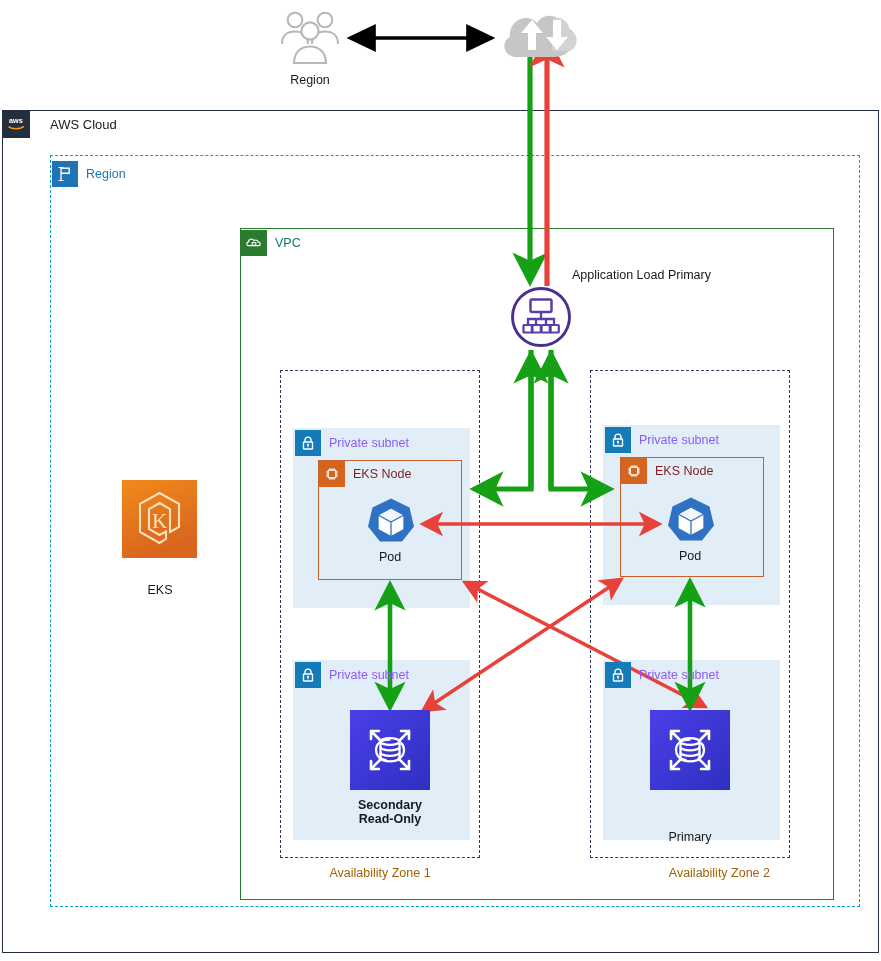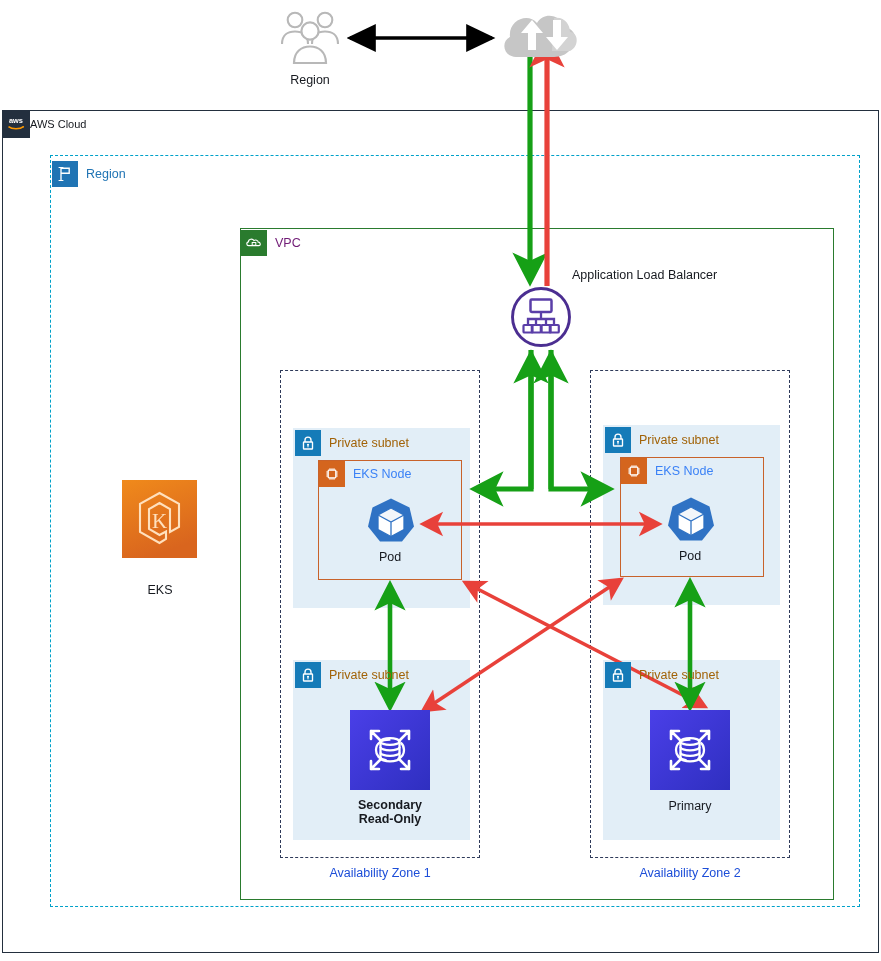--- a/index.html
+++ b/index.html
@@ -23,56 +23,56 @@
   #subnet-b2{left:603px;top:660px;width:177px;height:180px;}
 
   #eksnode-1{position:absolute;left:318px;top:460px;width:144px;height:120px;border:1.2px solid #c8622a;box-sizing:border-box;background:transparent;}
   #eksnode-2{position:absolute;left:620px;top:457px;width:144px;height:120px;border:1.2px solid #c8622a;box-sizing:border-box;background:transparent;}
 
   
   .hdr{position:absolute;display:flex;align-items:center;}
   .hdr .chip{width:26px;height:26px;display:flex;align-items:center;justify-content:center;flex:0 0 auto;}
   .hdr .lbl{font-size:12.5px;margin-left:8px;white-space:nowrap;}
 
-  #hdr-aws{left:2px;top:110px;}
+  #hdr-aws{left:2px;top:110px;gap:11px;}
   #hdr-aws .chip{width:28px;height:28px;background:#232f3e;}
-  #hdr-aws .lbl{color:#16191f;font-size:11px;margin-left:0;}
+  #hdr-aws .lbl{color:#16191f;font-size:13px;margin-left:9px;}
 
   #hdr-region{left:52px;top:161px;align-items:center;}
   #hdr-region .chip{background:#2074b4;}
   #hdr-region .lbl{color:#2074b4;}
 
   #hdr-vpc{left:241px;top:230px;}
   #hdr-vpc .chip{background:#2a7b2e;}
-  #hdr-vpc .lbl{color:#701a75;}
+  #hdr-vpc .lbl{color:#0f766e;}
 
   .hdr-subnet .chip{background:#157bb8;}
-  .hdr-subnet .lbl{color:#a16207;}
+  .hdr-subnet .lbl{color:#8b5cf6;}
   #hdr-sn-a1{left:295px;top:430px;}
   #hdr-sn-a2{left:605px;top:427px;}
   #hdr-sn-b1{left:295px;top:662px;}
   #hdr-sn-b2{left:605px;top:662px;}
 
   .hdr-eks .chip{background:#d4651e;}
-  .hdr-eks .lbl{color:#3b82f6;}
+  .hdr-eks .lbl{color:#7f1d1d;}
   #hdr-node-1{left:319px;top:461px;}
   #hdr-node-2{left:621px;top:458px;}
 
   
   .cap{position:absolute;font-size:12.5px;color:#16191f;text-align:center;white-space:nowrap;}
-  .cap.blue{color:#1d4ed8;}
+  .cap.blue{color:#a16207;}
   #lbl-users{left:260px;top:73px;width:100px;}
   #lbl-alb{left:572px;top:268px;text-align:left;}
   #lbl-eks{left:110px;top:583px;width:100px;}
   #lbl-pod-1{left:340px;top:550px;width:100px;}
   #lbl-pod-2{left:640px;top:549px;width:100px;}
   #lbl-db-1{left:330px;top:798px;width:120px;line-height:14px;font-weight:bold;}
-  #lbl-db-2{left:630px;top:799px;width:120px;}
+  #lbl-db-2{left:630px;top:830px;width:120px;}
   #lbl-az1{left:300px;top:866px;width:160px;}
-  #lbl-az2{left:610px;top:866px;width:160px;}
+  #lbl-az2{left:610px;top:866px;width:160px;text-align:right;}
 
   
   .ico{position:absolute;}
   #icon-users{left:276px;top:8px;width:68px;height:58px;}
   #icon-internet{left:498px;top:4px;width:84px;height:62px;}
   #icon-alb{left:510px;top:286px;width:62px;height:62px;}
   #icon-eks{left:122px;top:480px;width:75px;height:78px;}
   #icon-pod-1{left:365px;top:497px;width:52px;height:50px;}
   #icon-pod-2{left:665px;top:496px;width:52px;height:50px;}
   #icon-db-1{left:350px;top:710px;width:80px;height:80px;}
@@ -416,21 +416,21 @@
                  C54,47 48,50.5 40,50.5 C32,50.5 26,47 26,40" stroke-dasharray="20 11"></path>
         <ellipse cx="40" cy="31.5" rx="9.5" ry="3.4"></ellipse>
         <path d="M30.5,31.5 L30.5,48 C30.5,50 35,51.4 40,51.4 C45,51.4 49.5,50 49.5,48 L49.5,31.5"></path>
         <path d="M30.5,37 C30.5,39 35,40.4 40,40.4 C45,40.4 49.5,39 49.5,37"></path>
         <path d="M30.5,42.5 C30.5,44.5 35,45.9 40,45.9 C45,45.9 49.5,44.5 49.5,42.5"></path>
       </g>
     </svg>
   </div>
 
   <div class="cap" id="lbl-users">Region</div>
-  <div class="cap" id="lbl-alb">Application Load Balancer</div>
+  <div class="cap" id="lbl-alb">Application Load Primary</div>
   <div class="cap" id="lbl-eks">EKS</div>
   <div class="cap" id="lbl-pod-1">Pod</div>
   <div class="cap" id="lbl-pod-2">Pod</div>
   <div class="cap" id="lbl-db-1">
     <div>Secondary</div>
     <div>Read-Only</div>
   </div>
   <div class="cap" id="lbl-db-2">Primary</div>
   <div class="cap blue" id="lbl-az1">Availability Zone 1</div>
   <div class="cap blue" id="lbl-az2">Availability Zone 2</div>

